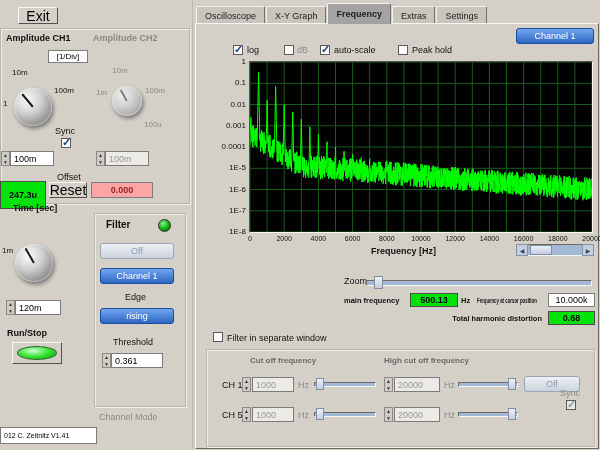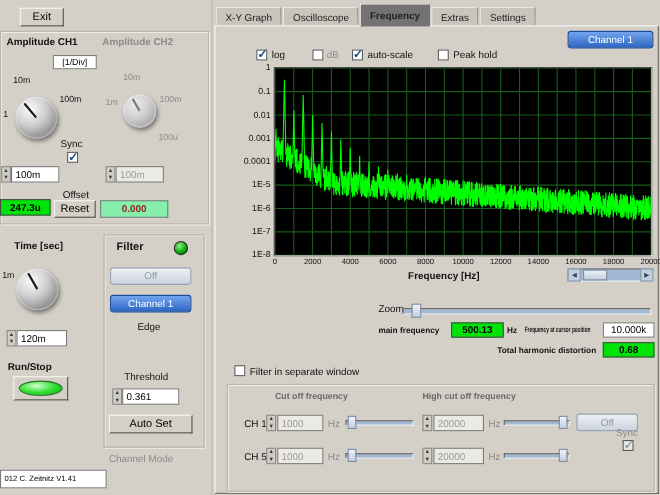--- a/index.html
+++ b/index.html
@@ -6,29 +6,29 @@
   html,body{background:#888}
   #app{position:relative;width:600px;height:450px;background:#d4d0c8;overflow:hidden;
        font-family:"Liberation Sans",sans-serif;color:#000}
   .abs{position:absolute}
   .lbl{position:absolute;font-size:9px;white-space:nowrap;color:#111}
   .b{font-weight:bold}
   .gray{color:#8a8a8a}
   .dgray{color:#6a6a6a}
   .raised{background:#d4d0c8;border:1px solid;border-color:#f7f6f2 #6e6a63 #6e6a63 #f7f6f2}
   .btn{position:absolute;background:#d4d0c8;border:1px solid;border-color:#f7f6f2 #55524c #55524c #f7f6f2;
-       font-size:10px;display:flex;align-items:center;justify-content:center;cursor:pointer}
+       font-size:14px;display:flex;align-items:center;justify-content:center;cursor:pointer}
   .groove{position:absolute;border:1px solid #b9b5ad;box-shadow:inset 1px 1px 0 #eeece7, 1px 1px 0 #efede8}
   .field{position:absolute;background:#fff;border:1px solid #7c7c7c;font-size:9px;
          display:flex;align-items:center;padding-left:3px;white-space:nowrap}
   .field.center{justify-content:center;padding-left:0}
   .field.dis{background:#eceae5;color:#98989a}
   .green-field{position:absolute;background:#00e308;border:1px solid #4a4a4a;color:#000;
          font-size:9px;font-weight:bold;display:flex;align-items:center;justify-content:center}
-  .pink-field{position:absolute;background:#86efac;border:1px solid #7c7c7c;color:#9c2121;
+  .pink-field{position:absolute;background:#fca5a5;border:1px solid #7c7c7c;color:#9c2121;
          font-size:9px;font-weight:bold;display:flex;align-items:center;justify-content:center}
   .cb{position:absolute;width:10px;height:10px;background:#fff;border:1px solid #5a5a5a}
   .cb.checked::after{content:"\2713";position:absolute;left:0;top:-3px;font-size:11px;font-weight:bold;color:#18458a}
   .cb.dis{background:#e9e7e2}
   .cb.dis.checked::after{color:#8d9bb0}
   .ring{position:absolute;border-radius:3px;font-size:9px;display:flex;align-items:center;justify-content:center;
         cursor:pointer;border:1px solid #1f4c9a;color:#fff;
         background:linear-gradient(#73a5ee,#2d66c4)}
   .ring.dis{border:1px solid #9aa6b8;color:#8d9bb0;background:linear-gradient(#eef1f5,#ccd3dd)}
   .spin{position:absolute;width:9px;display:flex;flex-direction:column;border:1px solid #8a8a8a;
@@ -43,21 +43,21 @@
   .knob.dis .needle{background:#7d7d7d}
   .rot140{transform:rotate(140deg)} .rot150{transform:rotate(150deg)}
   .led{position:absolute;border-radius:50%;border:1px solid #2c2c2c;
        background:radial-gradient(circle at 38% 32%,#8ef08e,#00a300 62%,#005f00)}
   .runled{position:absolute;border-radius:50%;border:1px solid #2f6b2f;
        background:radial-gradient(ellipse at 40% 32%,#d2ffd2,#38e338 48%,#00a800)}
   .tabbar{position:absolute;left:196px;top:3px;height:21px;display:flex;align-items:flex-end}
   .tab{height:18px;padding:0 8px;font-size:9px;display:flex;align-items:center;cursor:pointer;
        background:#c9c5bd;border:1px solid;border-color:#f2f0eb #76726b #76726b #f2f0eb;border-bottom:none;
        border-radius:2px 2px 0 0;margin-right:1px;color:#222}
-  .tab.active{height:21px;background:#737373;font-weight:bold;position:relative;z-index:3}
+  .tab.active{height:21px;background:#a3a3a3;font-weight:bold;position:relative;z-index:3}
   .plot{position:absolute;left:249px;top:61px;width:344px;height:172px;background:#000;
         border:1px solid;border-color:#55524c #f7f6f2 #f7f6f2 #55524c;cursor:crosshair}
   .ytick{position:absolute;left:204px;width:42px;text-align:right;font-size:8px;color:#111}
   .xtick{position:absolute;top:235px;transform:translateX(-50%);font-size:7px;color:#111}
   .track{position:absolute;background:#a3b8d4;border:1px solid;border-color:#6e6a63 #f7f6f2 #f7f6f2 #6e6a63}
   .thumb{position:absolute;background:linear-gradient(#eef2f8,#c3cedf);border:1px solid #7e8ea6;cursor:pointer}
   .sb-arrow{position:absolute;width:12px;height:12px;background:#c4cfde;border:1px solid #8494aa;
         font-size:6px;display:flex;align-items:center;justify-content:center;color:#33435c;cursor:pointer}
   .watermark{position:absolute;left:393px;top:418px;font-size:15px;color:#3fcb90;z-index:50;letter-spacing:.3px}
   .vsep{position:absolute;left:192px;top:0;width:1px;height:450px;background:#bdb9b1}
@@ -66,24 +66,24 @@
 <body>
 
 <div id="app">
 
   <div class="vsep"></div>
 
   <div class="btn" style="left:18px;top:7px;width:40px;height:17px">Exit</div>
 
   <div class="tabbar">
     <div class="tab">
+        <span>Oscilloscope</span>
+      </div>
+    <div class="tab">
         <span>X-Y Graph</span>
-      </div>
-    <div class="tab">
-        <span>Oscilloscope</span>
       </div>
     <div class="tab active">
         <span>Frequency</span>
       </div>
     <div class="tab">
         <span>Extras</span>
       </div>
     <div class="tab">
         <span>Settings</span>
       </div>
@@ -256,51 +256,51 @@
       <i>▲</i>
       <i>▼</i>
     </span>
   <div class="field" style="left:10px;top:151px;width:44px;height:15px">100m</div>
   <span class="spin" style="left:96px;top:151px;height:15px">
       <i>▲</i>
       <i>▼</i>
     </span>
   <div class="field dis" style="left:105px;top:151px;width:44px;height:15px">100m</div>
 
-  <div class="green-field" style="left:0;top:181px;width:46px;height:15px">247.3u</div>
+  <div class="green-field" style="left:0;top:181px;width:46px;height:28px">247.3u</div>
   <span class="lbl" style="left:57px;top:172px">Offset</span>
   <div class="btn" style="left:49px;top:182px;width:38px;height:16px">Reset</div>
   <div class="pink-field" style="left:91px;top:182px;width:62px;height:16px">0.000</div>
 
-  <span class="lbl b" style="left:13px;top:218px">Time [sec]</span>
+  <span class="lbl b" style="left:13px;top:203px">Time [sec]</span>
   <span class="lbl" style="left:2px;top:246px;font-size:8px">1m</span>
   <div class="knob" style="left:15px;top:244px;width:38px;height:38px">
     <div class="needle rot150"></div>
   </div>
   <span class="spin" style="left:6px;top:300px;height:15px">
       <i>▲</i>
       <i>▼</i>
     </span>
   <div class="field" style="left:15px;top:300px;width:46px;height:15px">120m</div>
 
   <span class="lbl b" style="left:7px;top:328px">Run/Stop</span>
   <div class="btn" style="left:12px;top:342px;width:50px;height:22px"></div>
   <div class="runled" style="left:17px;top:346px;width:40px;height:14px"></div>
 
   <div class="groove" style="left:94px;top:213px;width:92px;height:194px"></div>
   <span class="lbl b" style="left:106px;top:219px;font-size:10px">Filter</span>
   <div class="led" style="left:158px;top:219px;width:13px;height:13px"></div>
   <div class="ring dis" style="left:100px;top:243px;width:74px;height:16px">Off</div>
   <div class="ring" style="left:100px;top:268px;width:74px;height:16px">Channel 1</div>
   <span class="lbl" style="left:125px;top:292px">Edge</span>
+  <div class="ring" style="left:100px;top:308px;width:74px;height:16px">rising</div>
   <span class="lbl" style="left:113px;top:337px">Threshold</span>
   <span class="spin" style="left:102px;top:353px;height:15px">
       <i>▲</i>
       <i>▼</i>
     </span>
   <div class="field" style="left:111px;top:353px;width:52px;height:15px">0.361</div>
-  <div class="btn" style="left:99px;top:377px;width:76px;height:17px">Auto Set</div>
 
   <span class="lbl gray" style="left:99px;top:412px">Channel Mode</span>
 
   <div class="field" style="left:0;top:427px;width:97px;height:17px;font-size:7px">012   C. Zeitnitz V1.41</div>
 
 </div>
 
 </body></html>

